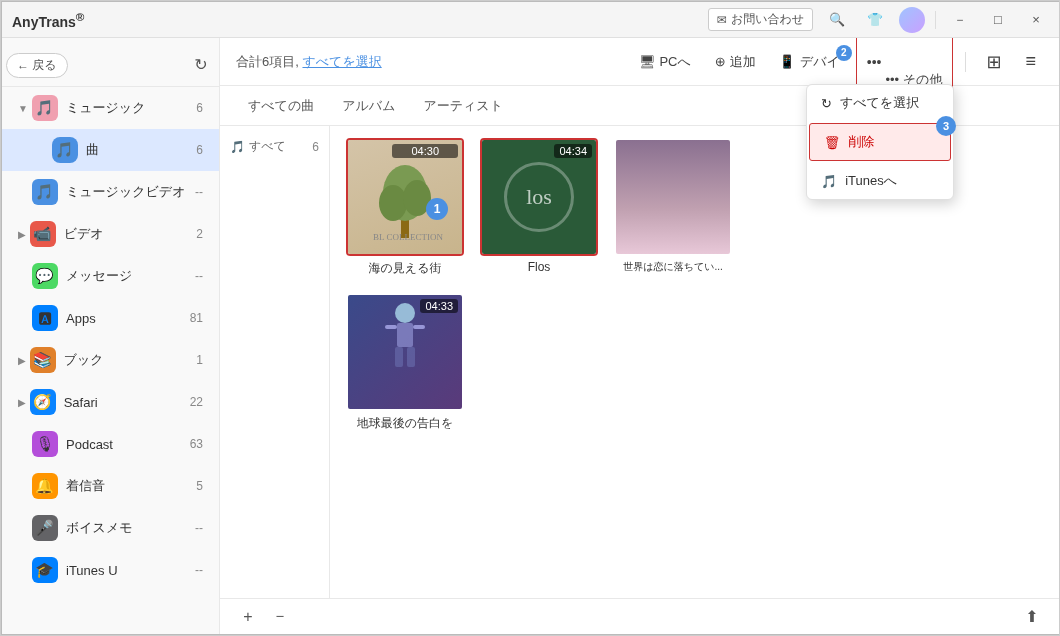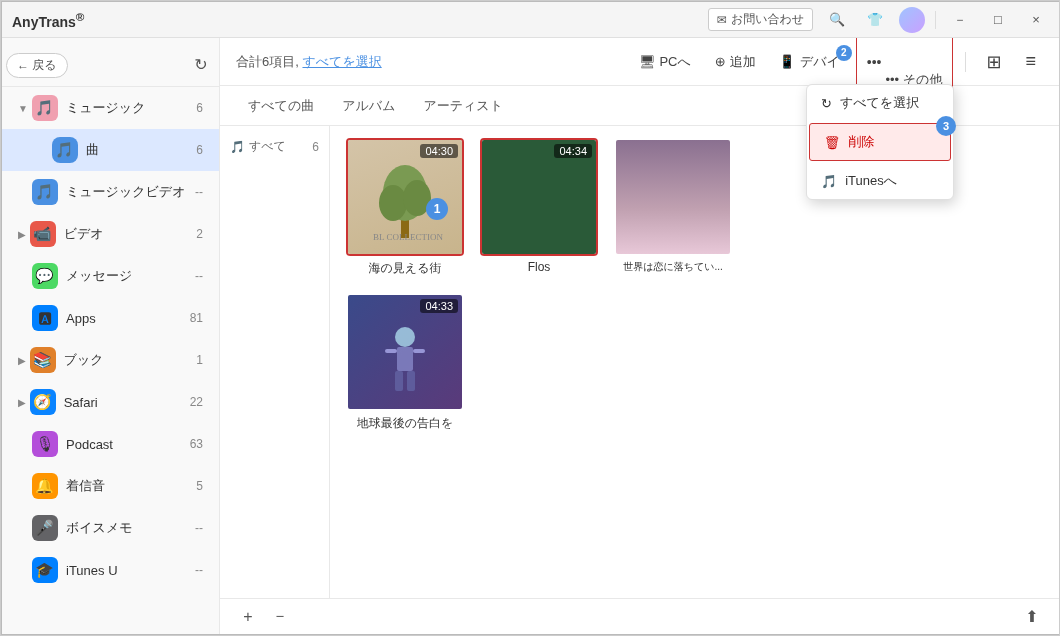--- a/index.html
+++ b/index.html
@@ -236,29 +236,32 @@
             <div class="album-thumb selected">
               <div style="width:100%;height:100%;background:linear-gradient(160deg,#d4c4a8,#c8b48c);display:flex;align-items:center;justify-content:center;position:relative;">
 
                 <svg width="80" height="100" viewBox="0 0 80 100" style="position:absolute;top:8px;">
                   <rect x="36" y="60" width="8" height="30" fill="#8B6914"></rect>
                   <ellipse cx="40" cy="45" rx="22" ry="28" fill="#7a9a52"></ellipse>
                   <ellipse cx="28" cy="55" rx="14" ry="18" fill="#6a8a42"></ellipse>
                   <ellipse cx="52" cy="50" rx="14" ry="18" fill="#6a8a42"></ellipse>
                   <text x="8" y="92" font-size="9" fill="#888" font-family="serif">BL COLLECTION</text>
                 </svg>
-                <div style="position:absolute;top:4px;right:4px;background:rgba(0,0,0,0.55);color:#fff;font-size:11px;padding:1px 5px;border-radius:3px;">04:30</div>
+                <div style="position:absolute;top:4px;right:4px;background:rgba(0,0,0,0.55);color:#fff;font-size:11px;padding:1px 19px;border-radius:3px;">04:30</div>
               </div>
             </div>
             <span class="album-title">海の見える街</span>
           </div>
 
           <div class="album-card">
             <div class="album-thumb selected">
               <div style="width:100%;height:100%;background:#2a5a38;display:flex;align-items:center;justify-content:center;position:relative;">
+                <div style="width:70px;height:70px;border-radius:50%;border:3px solid rgba(255,255,255,0.3);display:flex;align-items:center;justify-content:center;">
+                  <span style="font-size:22px;color:rgba(255,255,255,0.7);font-family:serif;">los</span>
+                </div>
                 <div style="position:absolute;top:4px;right:4px;background:rgba(0,0,0,0.55);color:#fff;font-size:11px;padding:1px 5px;border-radius:3px;">04:34</div>
               </div>
             </div>
             <span class="album-title">Flos</span>
           </div>
 
 
           <div class="album-card">
             <div class="album-thumb">
               <div style="width:100%;height:100%;background:linear-gradient(135deg,#c8a0b8,#d0b0c0);position:relative;overflow:hidden;">
@@ -266,21 +269,21 @@
                 <div style="width:100%;height:100%;background:linear-gradient(180deg,#8a7090 0%,#c0a0b0 60%,#e8c8d8 100%);"></div>
               </div>
             </div>
             <span class="album-title" style="font-size:10px;">世界は恋に落ちてい...</span>
           </div>
 
 
           <div style="width:100%;display:flex;flex-wrap:wrap;gap:16px;margin-top:0;">
             <div class="album-card">
               <div class="album-thumb">
-                <div style="width:100%;height:100%;background:linear-gradient(135deg,#3a4a8a,#5a3a7a);display:flex;align-items:flex-end;justify-content:center;position:relative;">
+                <div style="width:100%;height:100%;background:linear-gradient(135deg,#3a4a8a,#5a3a7a);display:flex;align-items:flex-start;justify-content:center;position:relative;">
 
                   <svg width="60" height="90" viewBox="0 0 60 90" style="opacity:0.9;">
                     <circle cx="30" cy="18" r="10" fill="#a0c8e0"></circle>
                     <rect x="22" y="28" width="16" height="24" rx="2" fill="#8080c0"></rect>
                     <rect x="10" y="30" width="12" height="4" rx="2" fill="#a0a0e0"></rect>
                     <rect x="38" y="30" width="12" height="4" rx="2" fill="#a0a0e0"></rect>
                     <rect x="20" y="52" width="8" height="20" rx="2" fill="#6060a0"></rect>
                     <rect x="32" y="52" width="8" height="20" rx="2" fill="#6060a0"></rect>
                   </svg>
                   <div style="position:absolute;top:4px;right:4px;background:rgba(0,0,0,0.55);color:#fff;font-size:11px;padding:1px 5px;border-radius:3px;">04:33</div>

